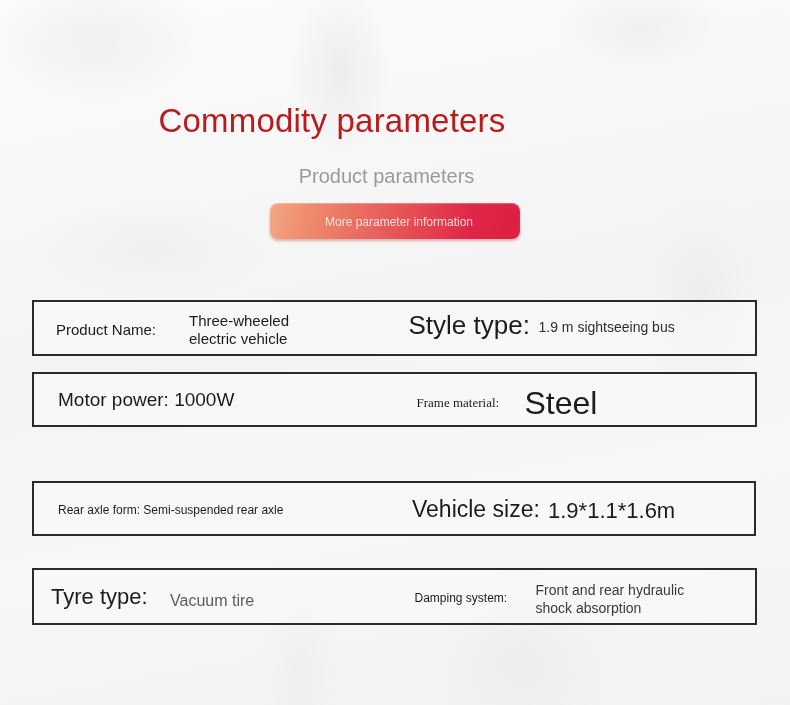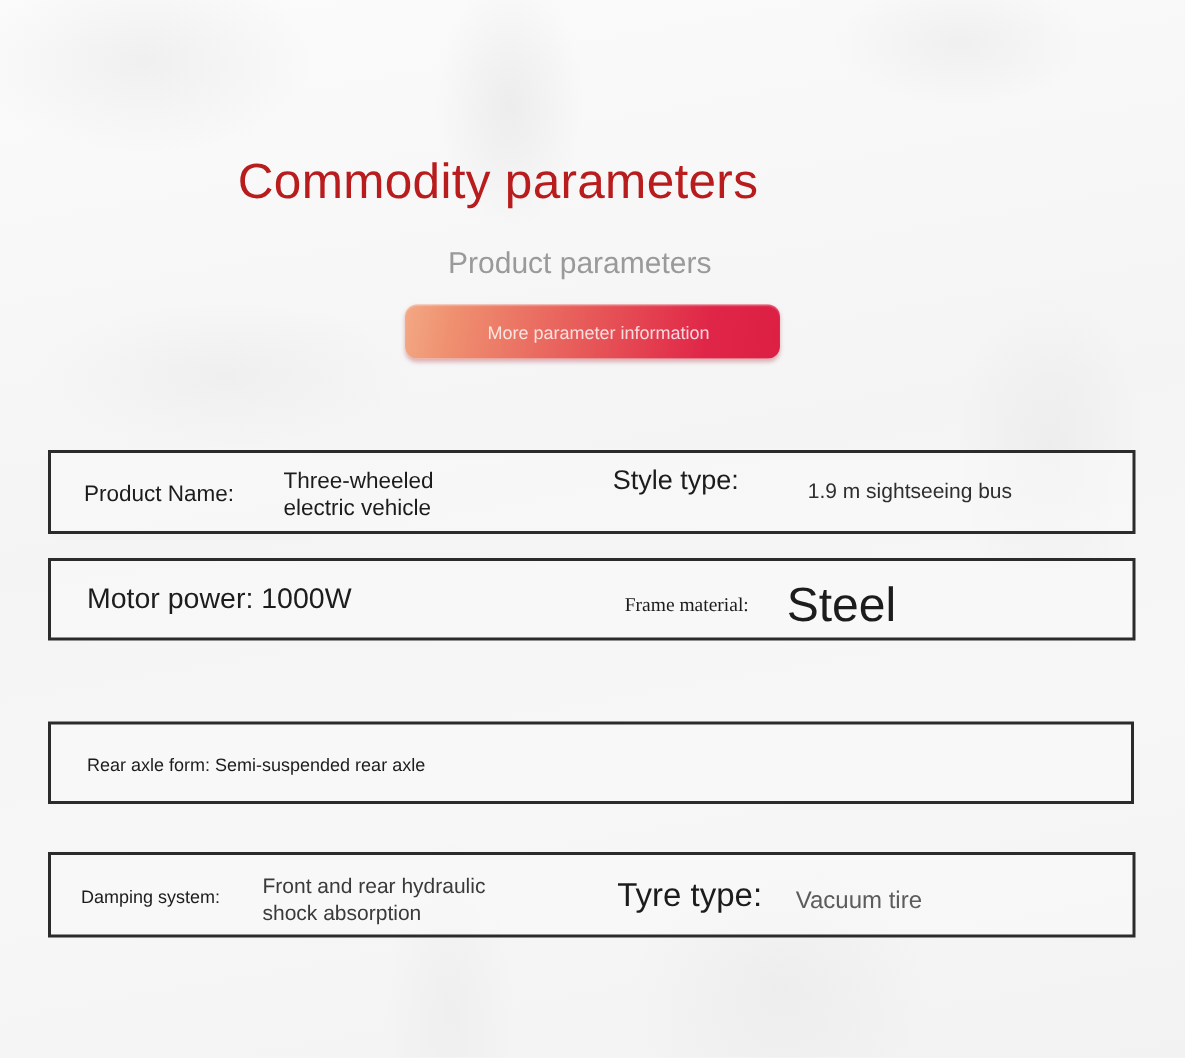--- a/index.html
+++ b/index.html
@@ -107,21 +107,21 @@
   .cell-right { width: 50%; }
 
   .lbl { color: #1c1c1c; white-space: nowrap; }
   .val { color: #3c3c3c; white-space: nowrap; }
 
   .abs { position: absolute; }
 
   
   .r1 .k1 { left: 22px;  top: 19px; font-size: 15px; }
   .r1 .v1 { left: 155px; top: 10px; font-size: 15px; line-height: 18px; color:#1c1c1c; }
-  .r1 .k2 { left: 14px;  top: 8px;  font-size: 18px; color:#1c1c1c; }
+  .r1 .k2 { left: 14px;  top: 8px;  font-size: 26px; color:#1c1c1c; }
   .r1 .v2 { left: 144px; top: 17px; font-size: 14px; color:#2e2e2e; }
 
   
   .r2 .k1 { left: 24px;  top: 15px; font-size: 19px; }
   .r2 .k2 { left: 22px;  top: 21px; font-size: 13px; color:#1c1c1c;font-family:Liberation Serif, serif; }
   .r2 .v2 { left: 130px; top: 11px; font-size: 32px; color:#1c1c1c; }
 
   
   .r3 .k1 { left: 24px;  top: 20px; font-size: 12px; }
   .r3 .k2 { left: 18px;  top: 13px; font-size: 23px; color:#1c1c1c; }
@@ -166,27 +166,31 @@
   <div class="cell cell-right">
     <span class="abs lbl k2">Frame material:</span>
     <span class="abs val v2">Steel</span>
   </div>
 </div>
 
 <div class="spec-row r3">
   <div class="cell cell-left">
     <span class="abs lbl k1">Rear axle form: Semi-suspended rear axle</span>
   </div>
+  <div class="cell cell-right">
+    <span class="abs lbl k2">Vehicle size:</span>
+    <span class="abs val v2">1.9*1.1*1.6m</span>
+  </div>
 </div>
 
 <div class="spec-row r4">
+  <div class="cell cell-right">
+    <span class="abs lbl k2">Tyre type:</span>
+    <span class="abs val v2">Vacuum tire</span>
+  </div>
   <div class="cell cell-left">
     <span class="abs lbl k1">Damping system:</span>
     <span class="abs v1">
       <span>Front and rear hydraulic</span><br>
       <span>shock absorption</span>
     </span>
   </div>
-  <div class="cell cell-right">
-    <span class="abs lbl k2">Tyre type:</span>
-    <span class="abs val v2">Vacuum tire</span>
-  </div>
 </div>
 
 </body></html>

